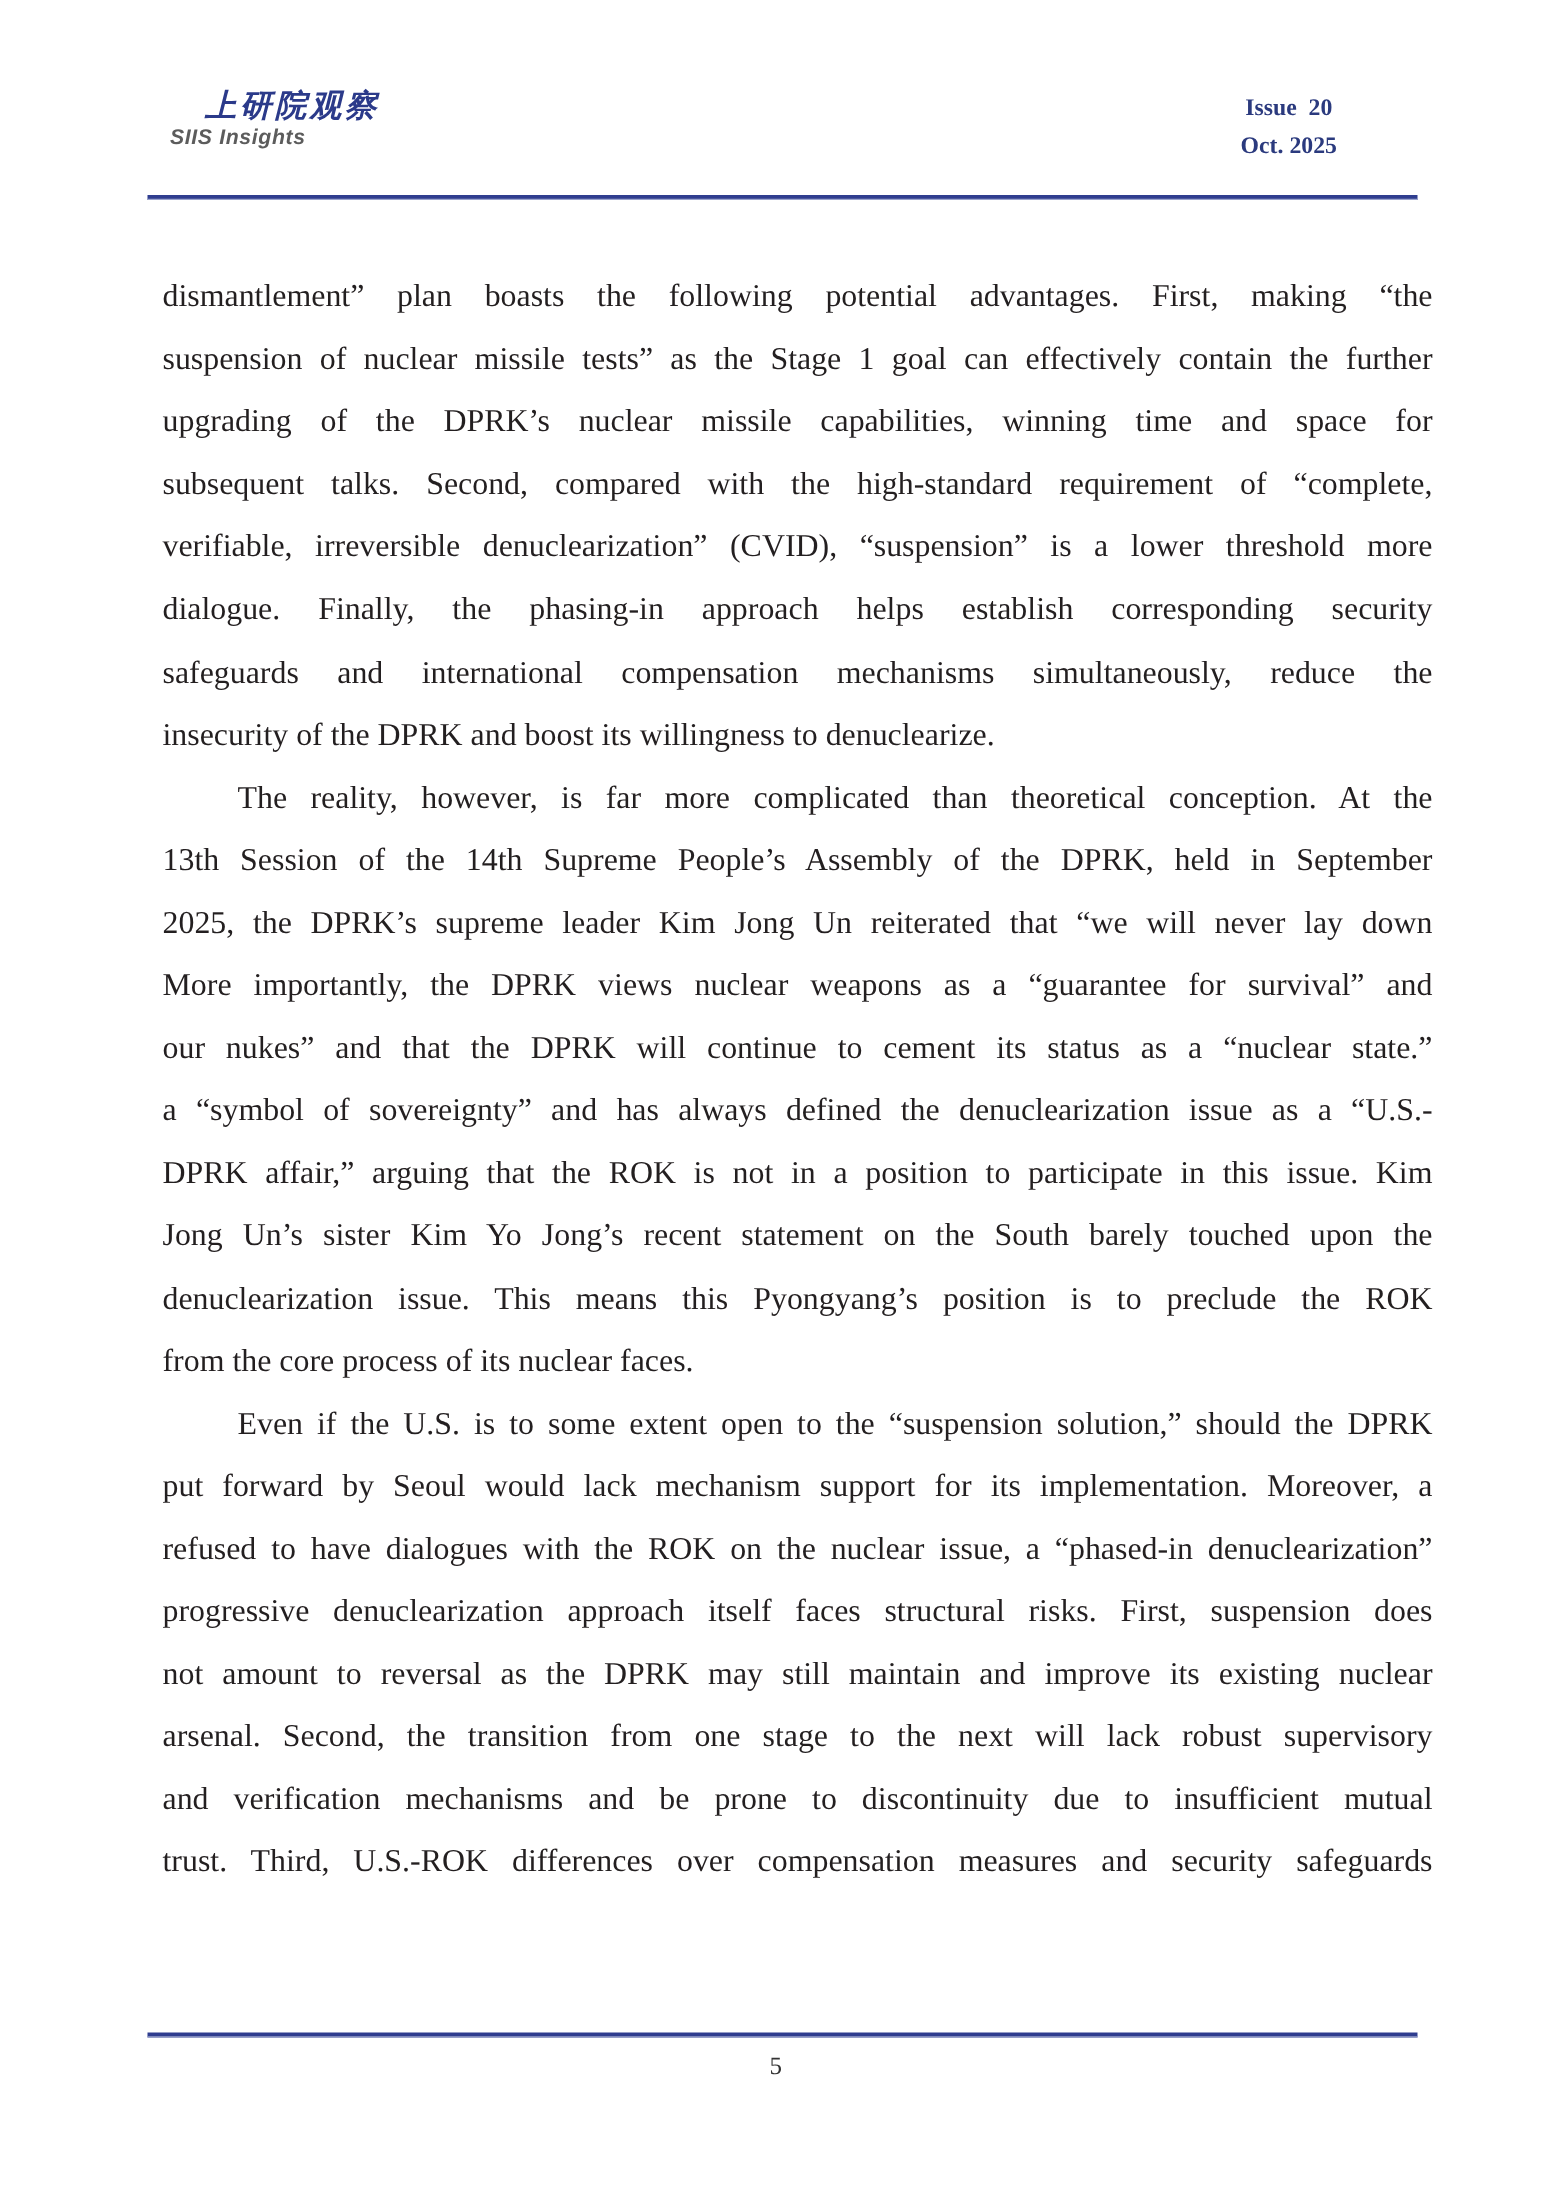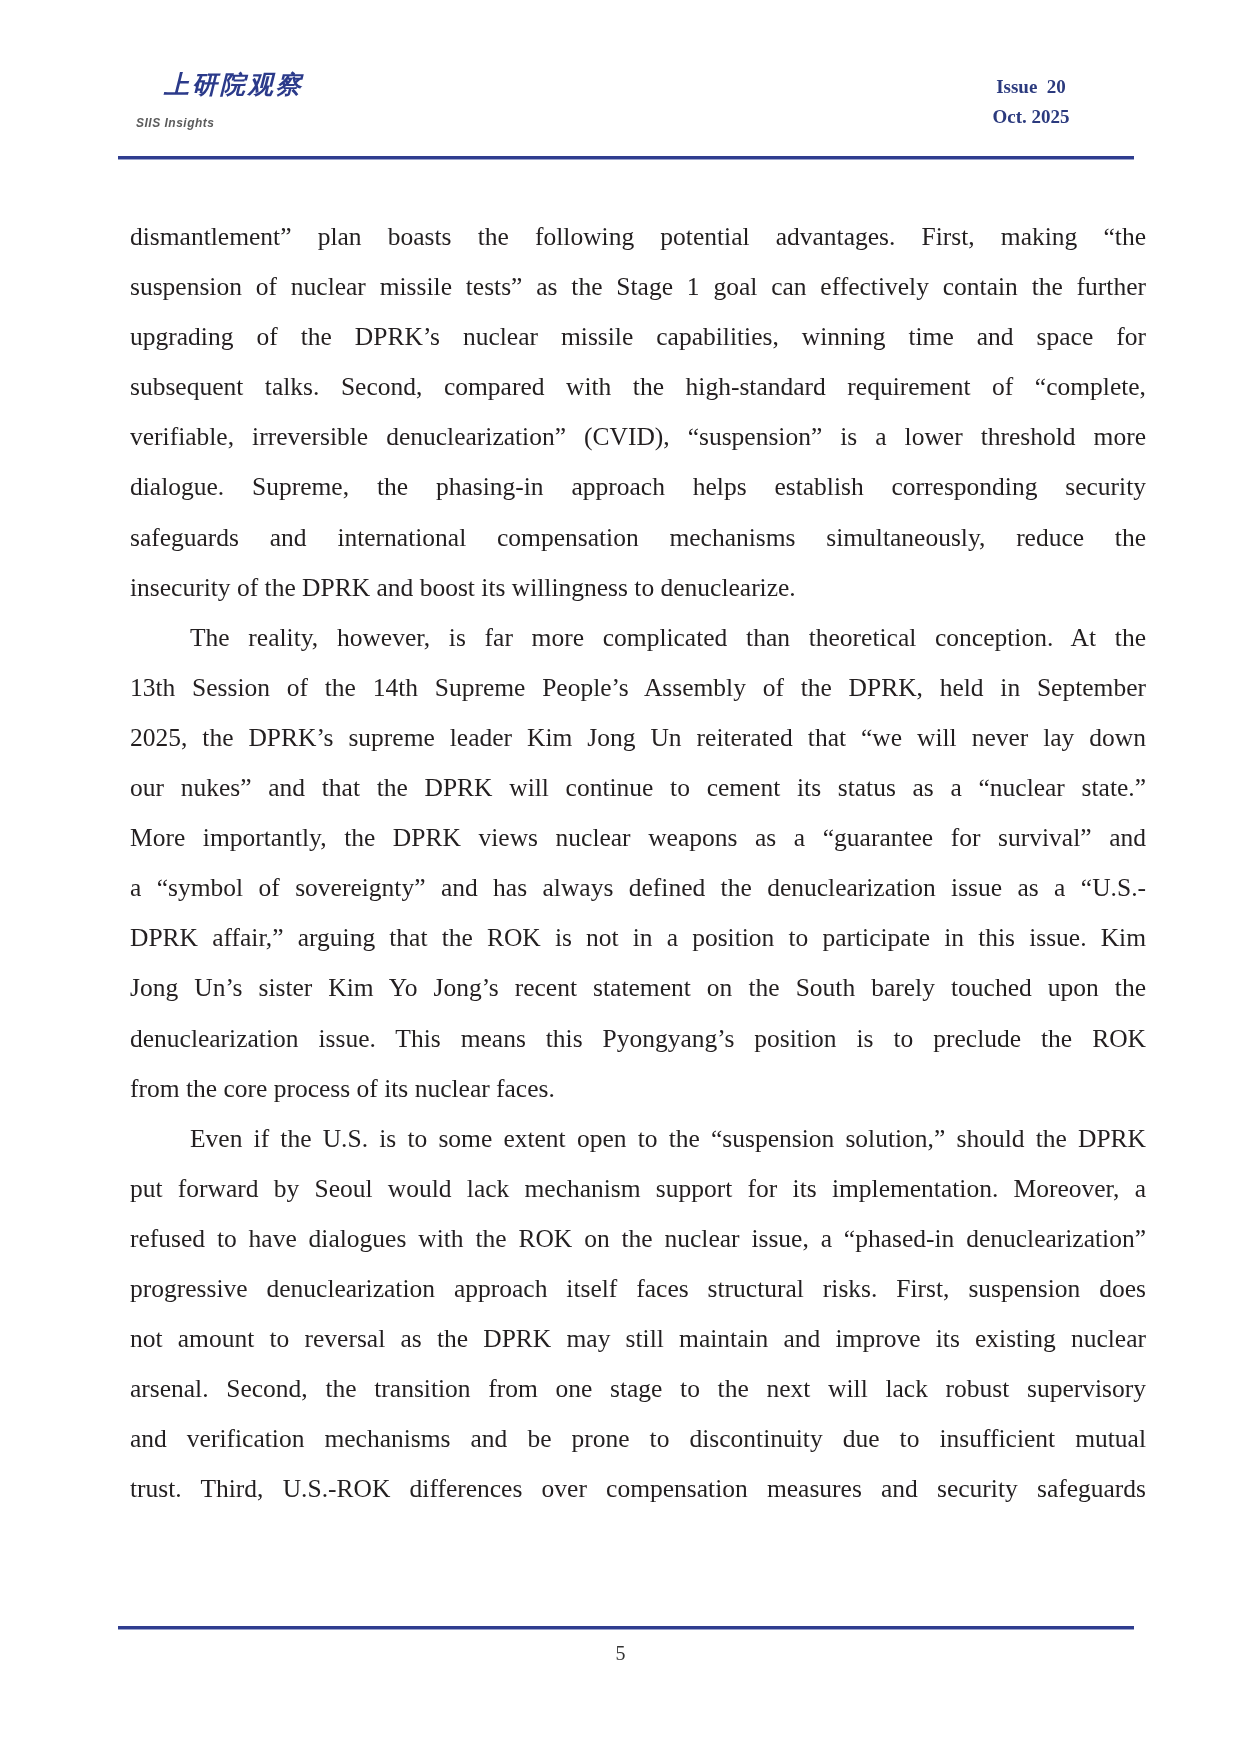--- a/index.html
+++ b/index.html
@@ -1,19 +1,19 @@
 <!DOCTYPE html>
 <html><head>
   <meta charset="utf-8">
   <style>
     html, body { margin: 0; padding: 0; background: #ffffff; }
     body { width: 1241px; height: 1754px; position: relative; overflow: hidden; }
     .logo { position: absolute; left: 136px; top: 70px; }
     .logo-cjk { font-family: "DejaVu Serif", serif; font-weight: bold; font-style: italic; font-size: 25px; color: #2b3a8a; letter-spacing: 3px; line-height: 30px; margin-left: 28px; }
-    .logo-en { font-family: "Liberation Sans", sans-serif; font-weight: bold; font-style: italic; font-size: 12px; color: #5c5c5c; line-height: 20px; letter-spacing: 0.5px; margin-top: 13px; }
+    .logo-en { font-family: "Liberation Sans", sans-serif; font-weight: bold; font-style: italic; font-size: 17px; color: #5c5c5c; line-height: 20px; letter-spacing: 0.5px; margin-top: 0px; }
     .issue { position: absolute; right: 150px; top: 72px; width: 120px; text-align: center; font-family: "Liberation Serif", serif; font-weight: bold; font-size: 19px; color: #2b3a7e; line-height: 30px; }
     .rule { position: absolute; left: 118px; width: 1016px; height: 3px; background: #2f3d8f; border-bottom: 1px solid #9aa3cc; }
     .rule.top { top: 156px; }
     .rule.bottom { top: 1626px; }
     .content { position: absolute; left: 130px; top: 212px; width: 1016px; font-family: "Liberation Serif", serif; font-size: 25.5px; line-height: 50.1px; color: #231f20; }
     .content .line { display: block; text-align: justify; text-align-last: justify; white-space: nowrap; }
     .content .line.last { text-align-last: left; }
     .content .line.ind { padding-left: 60px; }
     .pageno { position: absolute; left: 0; width: 1241px; top: 1642px; text-align: center; font-family: "Liberation Serif", serif; font-size: 20px; color: #333333; }
   </style>
@@ -32,30 +32,30 @@
 
 <div class="rule top"></div>
 
 <div class="content" id="content">
     <div>
       <span class="line">dismantlement” plan boasts the following potential advantages. First, making “the</span>
       <span class="line">suspension of nuclear missile tests” as the Stage 1 goal can effectively contain the further</span>
       <span class="line">upgrading of the DPRK’s nuclear missile capabilities, winning time and space for</span>
       <span class="line">subsequent talks. Second, compared with the high-standard requirement of “complete,</span>
       <span class="line">verifiable, irreversible denuclearization” (CVID), “suspension” is a lower threshold more</span>
-      <span class="line">dialogue. Supreme, the phasing-in approach helps establish corresponding security</span>
+      <span class="line">dialogue. Finally, the phasing-in approach helps establish corresponding security</span>
       <span class="line">safeguards and international compensation mechanisms simultaneously, reduce the</span>
       <span class="line last">insecurity of the DPRK and boost its willingness to denuclearize.</span>
     </div>
     <div>
       <span class="line ind">The reality, however, is far more complicated than theoretical conception. At the</span>
       <span class="line">13th Session of the 14th Supreme People’s Assembly of the DPRK, held in September</span>
       <span class="line">2025, the DPRK’s supreme leader Kim Jong Un reiterated that “we will never lay down</span>
+      <span class="line">More importantly, the DPRK views nuclear weapons as a “guarantee for survival” and</span>
       <span class="line">our nukes” and that the DPRK will continue to cement its status as a “nuclear state.”</span>
-      <span class="line">More importantly, the DPRK views nuclear weapons as a “guarantee for survival” and</span>
       <span class="line">a “symbol of sovereignty” and has always defined the denuclearization issue as a “U.S.-</span>
       <span class="line">DPRK affair,” arguing that the ROK is not in a position to participate in this issue. Kim</span>
       <span class="line">Jong Un’s sister Kim Yo Jong’s recent statement on the South barely touched upon the</span>
       <span class="line">denuclearization issue. This means this Pyongyang’s position is to preclude the ROK</span>
       <span class="line last">from the core process of its nuclear faces.</span>
     </div>
     <div>
       <span class="line ind">Even if the U.S. is to some extent open to the “suspension solution,” should the DPRK</span>
       <span class="line">put forward by Seoul would lack mechanism support for its implementation. Moreover, a</span>
       <span class="line">refused to have dialogues with the ROK on the nuclear issue, a “phased-in denuclearization”</span>

